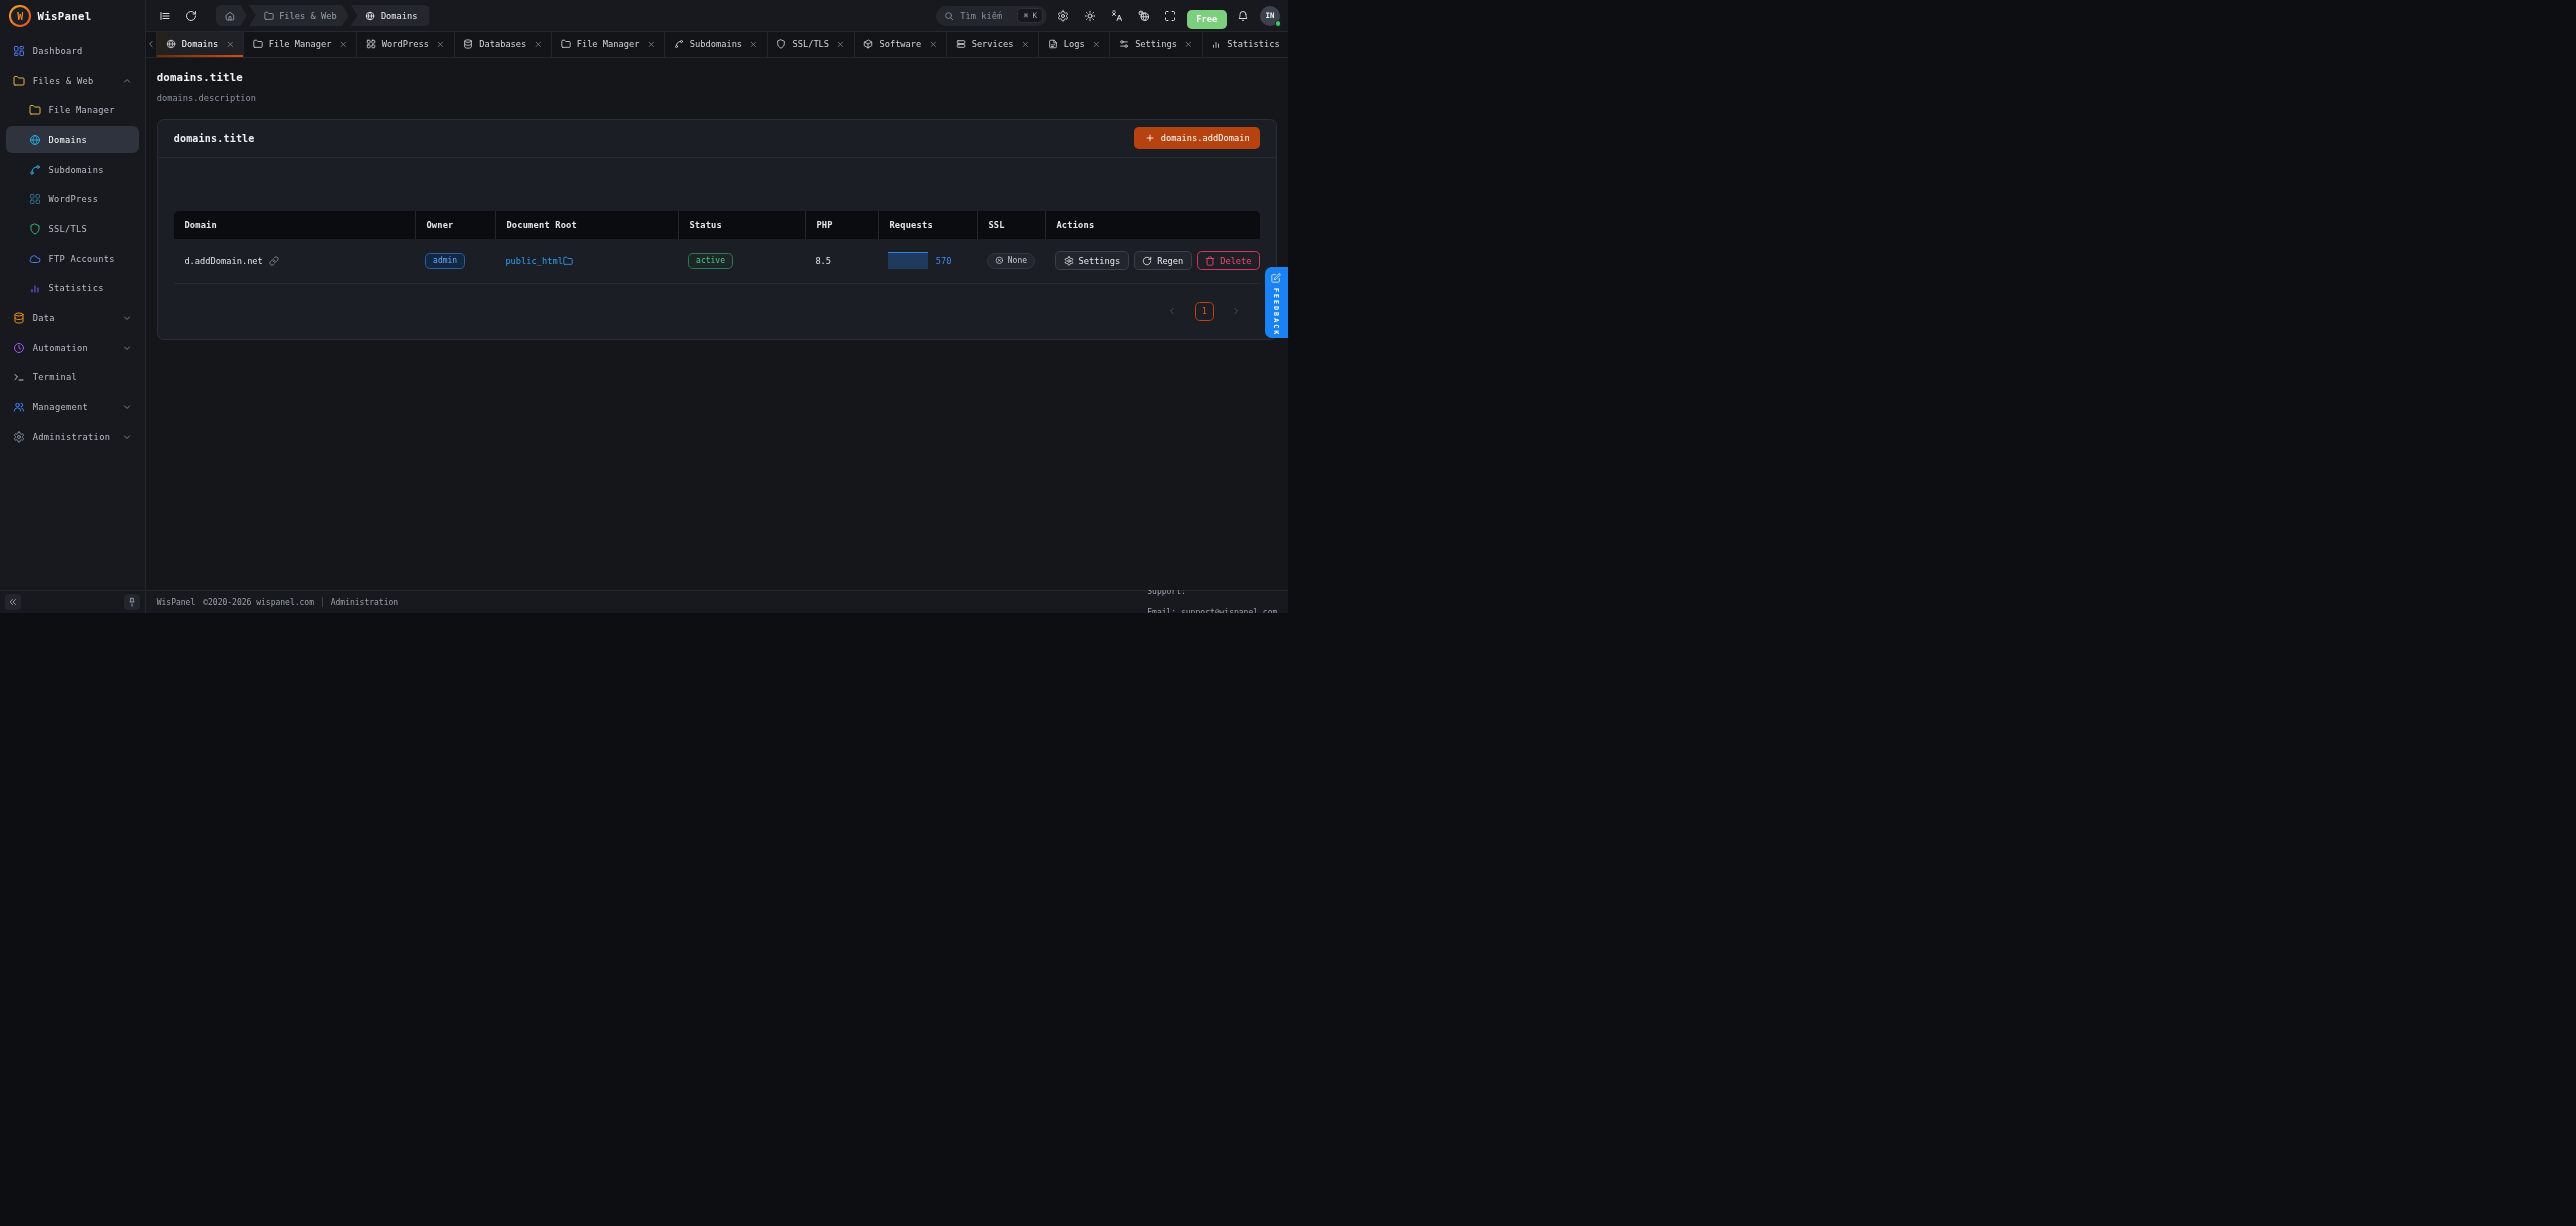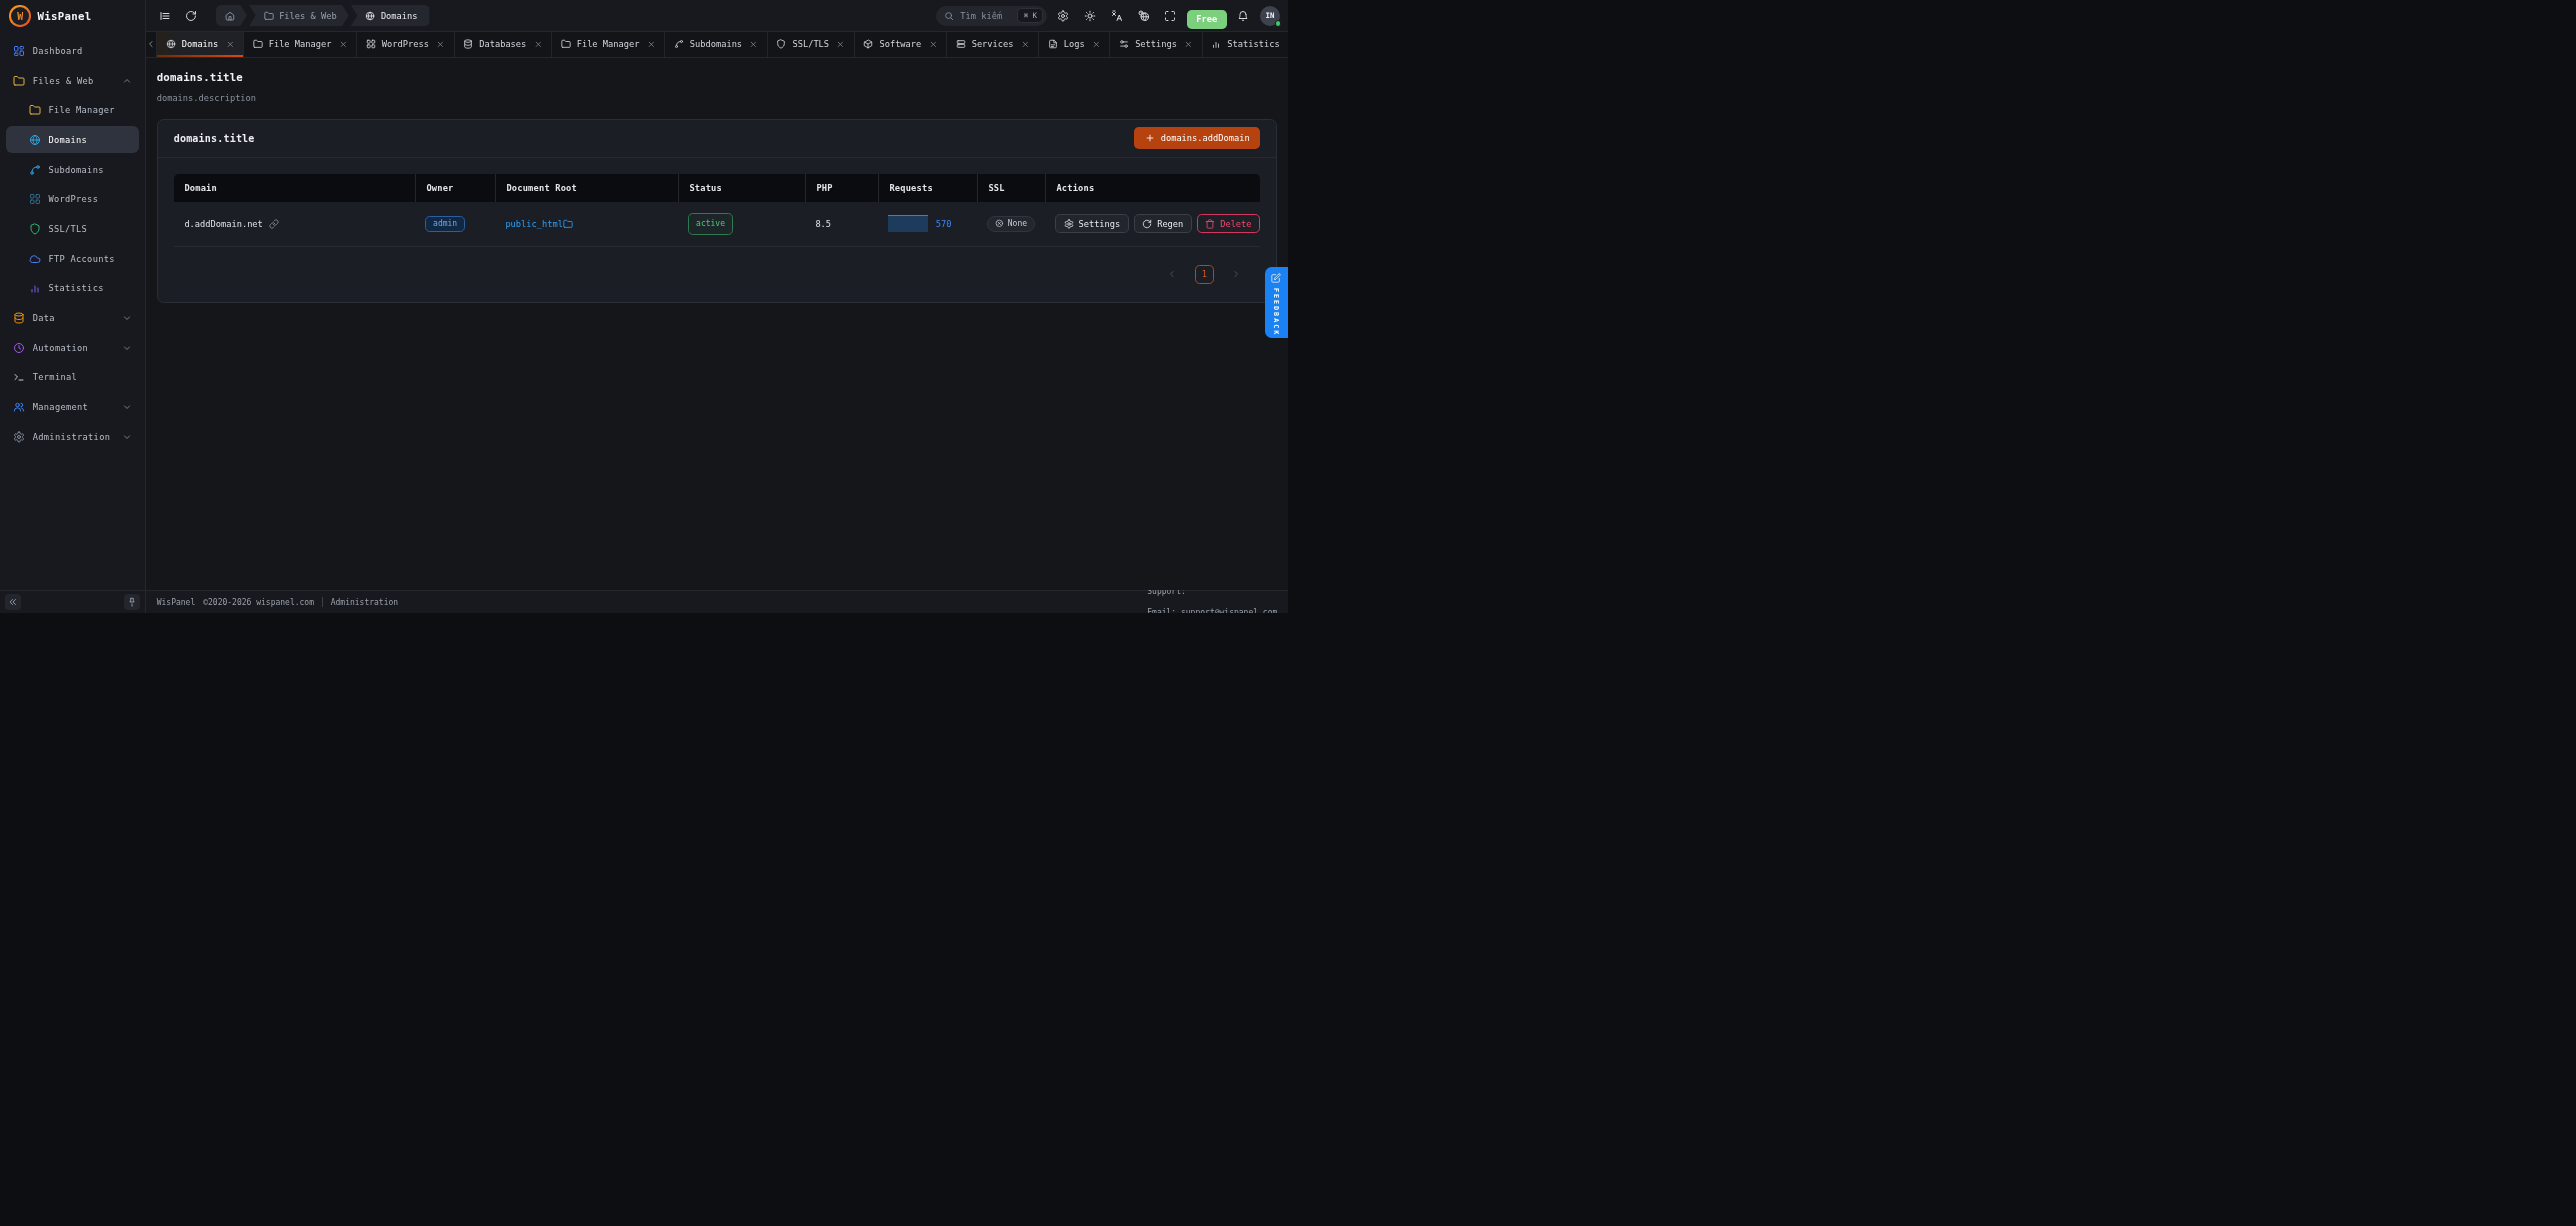--- a/index.html
+++ b/index.html
@@ -95,30 +95,30 @@
   .page-desc { margin-top:8.7px; font-size:8.7px; color:#8b919c; }
   .card { margin-top:16px; background:#1b1e25; border:0.7px solid #2a2e36; border-radius:6.7px; }
   .card-head { height:38px; display:flex; align-items:center; justify-content:space-between;
                padding:0 16px; border-bottom:0.7px solid #262a31; }
   .card-title { font-size:10px; font-weight:bold; color:#eceef1; letter-spacing:0.2px; }
   .add-btn { height:21.5px; background:#b5420f; color:#ffffff; border:none; border-radius:4.7px;
              padding:0 10.7px; font:inherit; display:flex; align-items:center; gap:6px; cursor:pointer; }
   .card-body { padding:16px 16px 0; }
 
   .tgrid { display:grid; grid-template-columns:241px 80px 183px 127px 73px 99px 68px 1fr; }
-  .thead { background:#0a0c0f; border-radius:4.7px 4.7px 0 0; }
+  .thead { background:#0a0c0f; border-radius:4.7px 4.7px 0 0;margin-top:37px; }
   .th { height:28px; display:flex; align-items:center; padding:0 10.7px; font-weight:bold;
         color:#e4e6ea; letter-spacing:0.2px; }
   .th + .th { border-left:0.7px solid #23262c; }
   .trow .td { height:44px; display:flex; align-items:center; padding:0 10.7px; color:#dfe2e6; }
   .dom-link-ic { color:#8b919c; margin-left:6px; }
   .badge-owner { height:16px; display:inline-flex; align-items:center; padding:0 6.7px; font-size:8px;
         border:0.7px solid #2d5f9e; background:#102844; color:#6ea8f0; border-radius:4.7px; }
   .doc-link { color:#2f9ff5; display:flex; align-items:center; gap:0; cursor:pointer; }
-  .badge-status { height:22px; display:inline-flex; align-items:center; padding:0 6.7px; font-size:8px;
+  .badge-status { height:16px; display:inline-flex; align-items:center; padding:0 6.7px; font-size:8px;
         border:0.7px solid #2c7a4e; background:rgba(46,160,90,.07); color:#52c77e; border-radius:4.7px; }
   .req-bar { width:40px; height:17px; background:#1e3b5e; border-top:1.3px solid #2f80e8; }
   .req-val { color:#3f86f0; margin-left:7.4px; }
   .badge-none { height:16px; display:inline-flex; align-items:center; gap:4px; padding:0 6.7px;
         font-size:8px; background:#23262d; border:0.7px solid #31353d; color:#c8ccd4;
         border-radius:8px; cursor:pointer; }
   .act-btn { height:19px; border-radius:4.7px; padding:0 7.4px; background:#22252c; border:0.7px solid #3a3f48;
         color:#e8eaed; font:inherit; display:inline-flex; align-items:center; gap:4.7px; cursor:pointer; }
   .act-btn.danger { background:#1d2026; border-color:#d2385e; color:#f2486e; }
   .actions { display:flex; gap:5.4px; }

